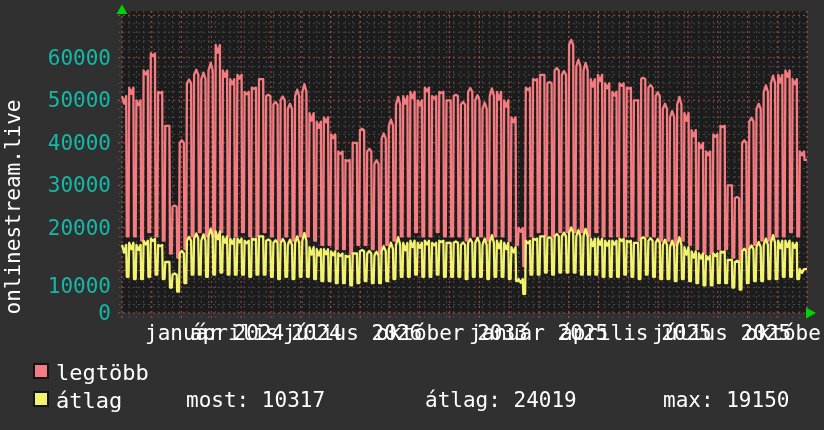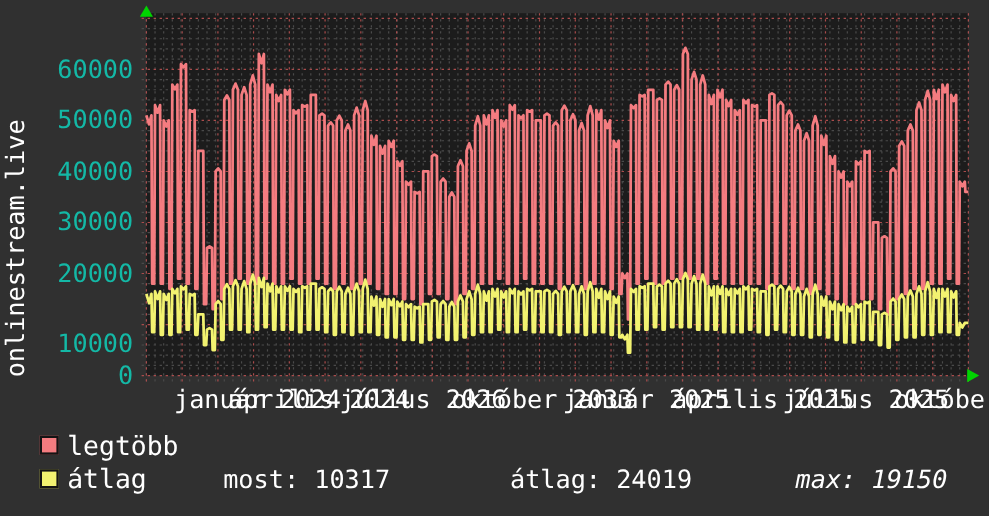--- a/index.html
+++ b/index.html
@@ -69,15 +69,15 @@
         <span class="leglab">legtöbb</span>
       </div>
       <div class="legrow" style="top: 388px;">
         <span class="swatch" style="background: rgb(242, 242, 112);"></span>
         <span class="leglab">átlag</span>
       </div>
     </div>
   <div id="stats">
       <div class="stat" style="left: 186px;">most: 10317</div>
       <div class="stat" style="left: 425px;">átlag: 24019</div>
-      <div class="stat" style="left: 663px; font-style: italic;">max: 19150</div>
+      <div class="stat" style="left: 663px;">max: 19150</div>
     </div>
 </div>
 
 </body></html>

